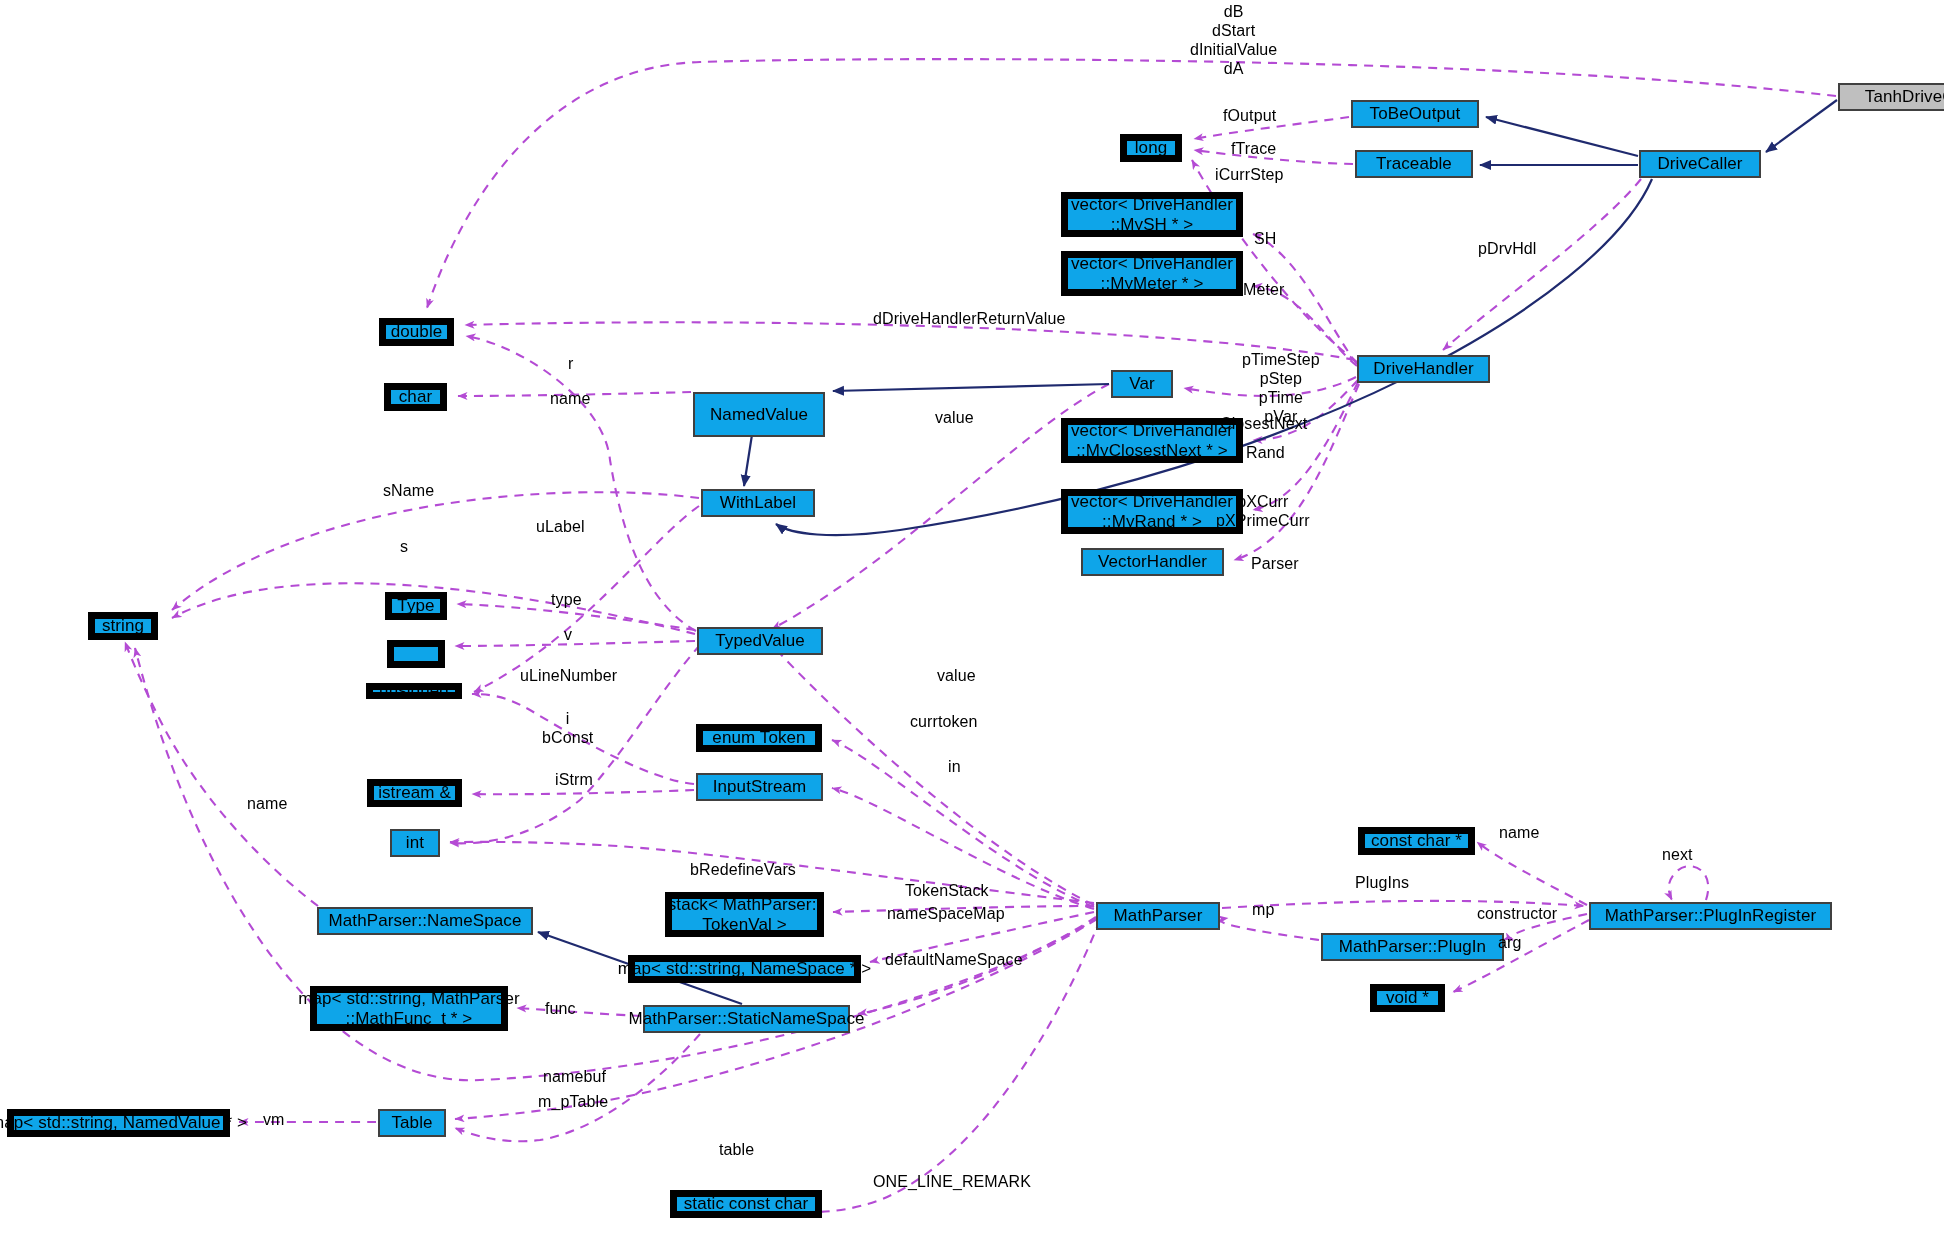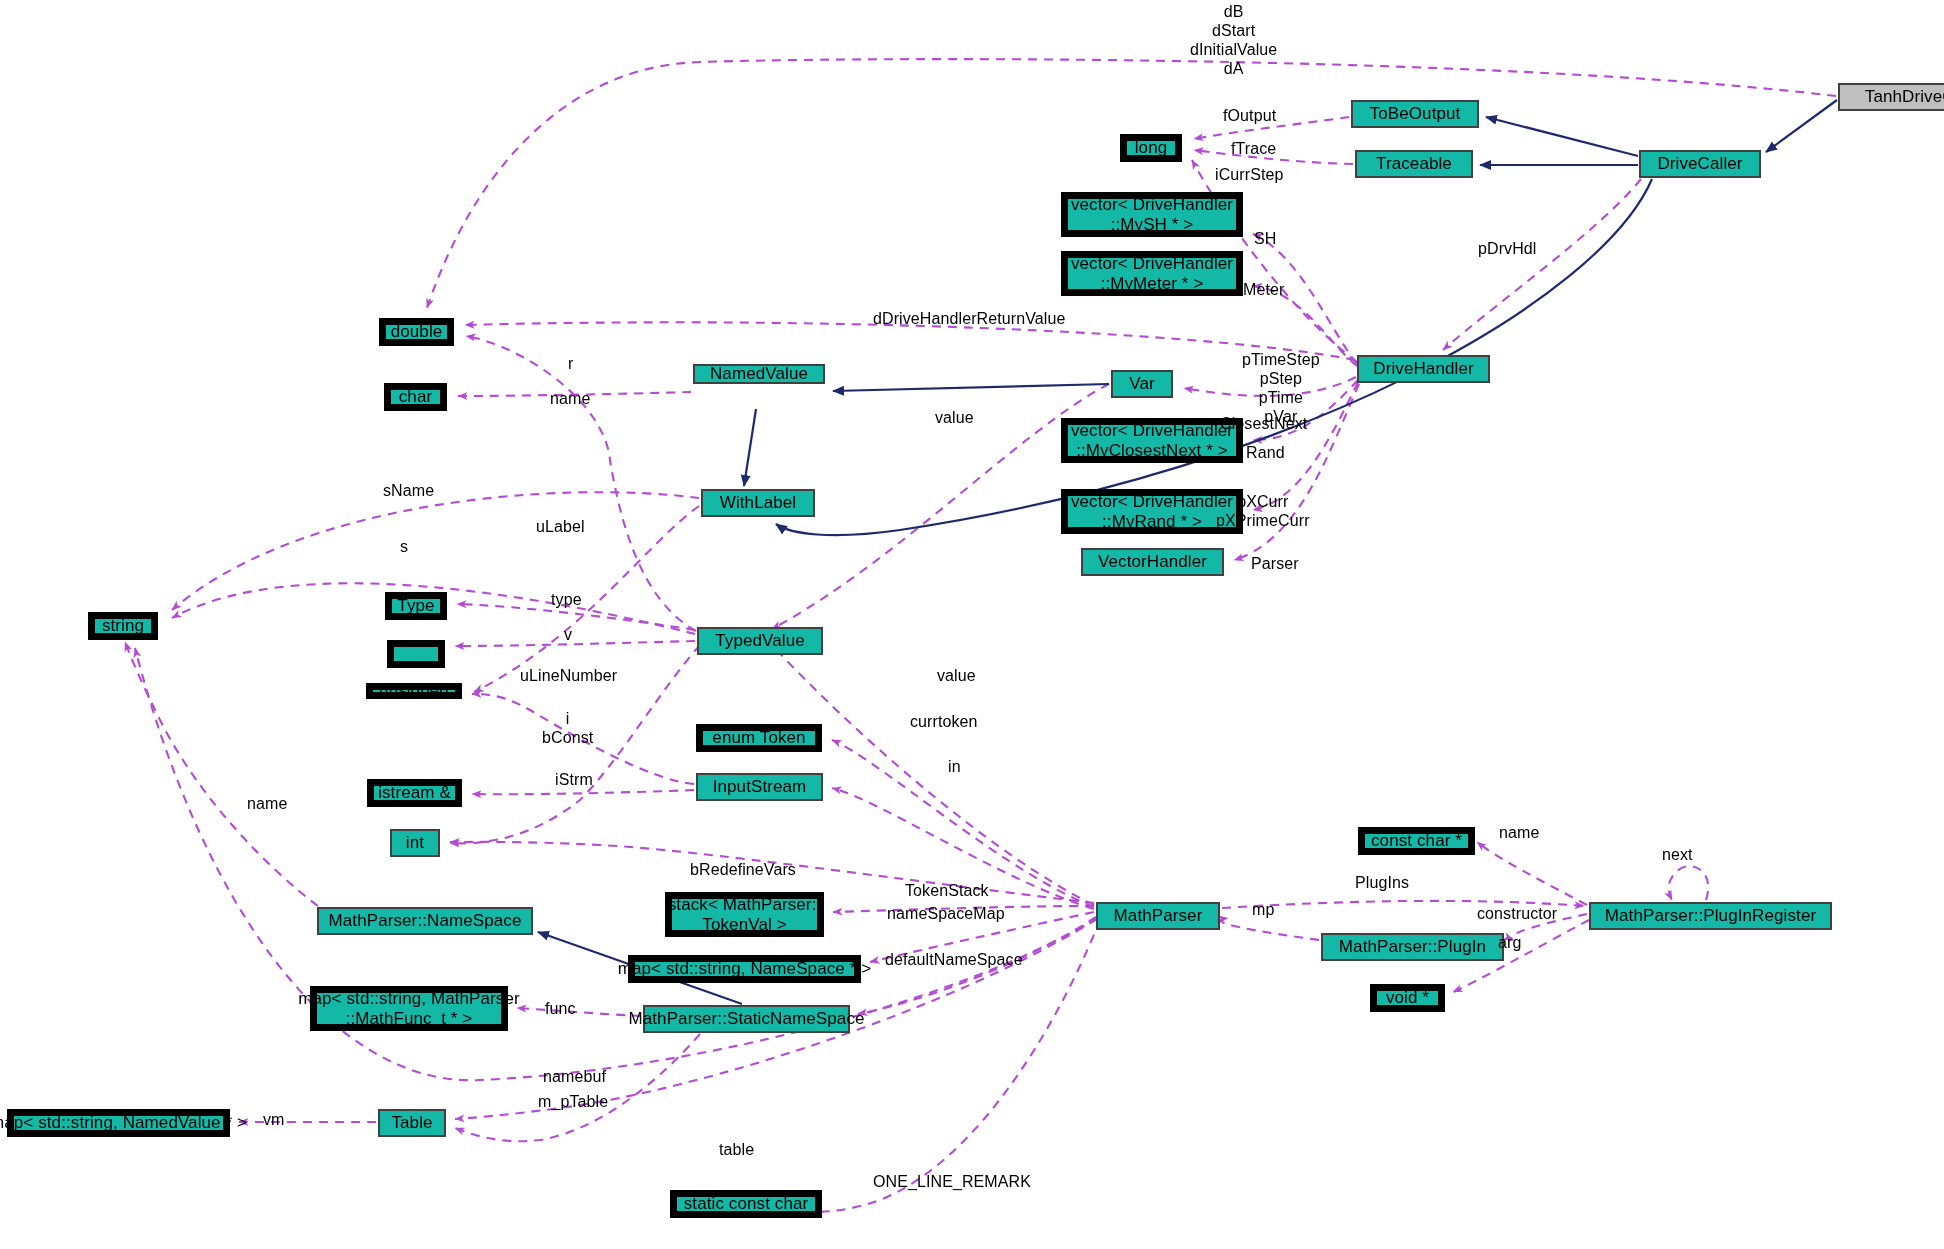--- a/index.html
+++ b/index.html
@@ -24,21 +24,21 @@
     height: 1249px;
     pointer-events: none;
   }
   .node {
     position: absolute;
     box-sizing: border-box;
     display: flex;
     align-items: center;
     justify-content: center;
     text-align: center;
-    background: #14b8a6;
+    background: #0ea5e9;
     color: #000000;
     font-size: 17px;
     line-height: 1.12;
     white-space: pre;
     letter-spacing: 0.1px;
   }
   .node.thin {
     border: 7px solid #000000;
   }
   .node.bold {
@@ -186,21 +186,21 @@
       <div class="node bold" style="left: 1355px; top: 150px; width: 118px; height: 28px;">Traceable</div>
       <div class="node bold" style="left: 1639px; top: 150px; width: 122px; height: 28px;">DriveCaller</div>
       <div class="node thin" style="left: 1120px; top: 134px; width: 62px; height: 28px;">long</div>
       <div class="node thin" style="left: 1061px; top: 192px; width: 182px; height: 45px;">vector&lt; DriveHandler
 ::MySH * &gt;</div>
       <div class="node thin" style="left: 1061px; top: 251px; width: 182px; height: 45px;">vector&lt; DriveHandler
 ::MyMeter * &gt;</div>
       <div class="node bold" style="left: 1357px; top: 355px; width: 133px; height: 28px;">DriveHandler</div>
       <div class="node thin" style="left: 379px; top: 318px; width: 75px; height: 28px;">double</div>
       <div class="node thin" style="left: 384px; top: 383px; width: 63px; height: 28px;">char</div>
-      <div class="node bold" style="left: 693px; top: 364px; width: 132px; height: 20px;">NamedValue</div>
+      <div class="node bold" style="left: 693px; top: 392px; width: 132px; height: 45px;">NamedValue</div>
       <div class="node bold" style="left: 1111px; top: 370px; width: 62px; height: 28px;">Var</div>
       <div class="node thin" style="left: 1061px; top: 418px; width: 182px; height: 45px;">vector&lt; DriveHandler
 ::MyClosestNext * &gt;</div>
       <div class="node bold" style="left: 701px; top: 489px; width: 114px; height: 28px;">WithLabel</div>
       <div class="node thin" style="left: 1061px; top: 489px; width: 182px; height: 45px;">vector&lt; DriveHandler
 ::MyRand * &gt;</div>
       <div class="node bold" style="left: 1081px; top: 548px; width: 143px; height: 28px;">VectorHandler</div>
       <div class="node thin" style="left: 385px; top: 592px; width: 62px; height: 28px;">Type</div>
       <div class="node thin" style="left: 88px; top: 612px; width: 70px; height: 28px;">string</div>
       <div class="node thin" style="left: 387px; top: 640px; width: 58px; height: 28px;"></div>

